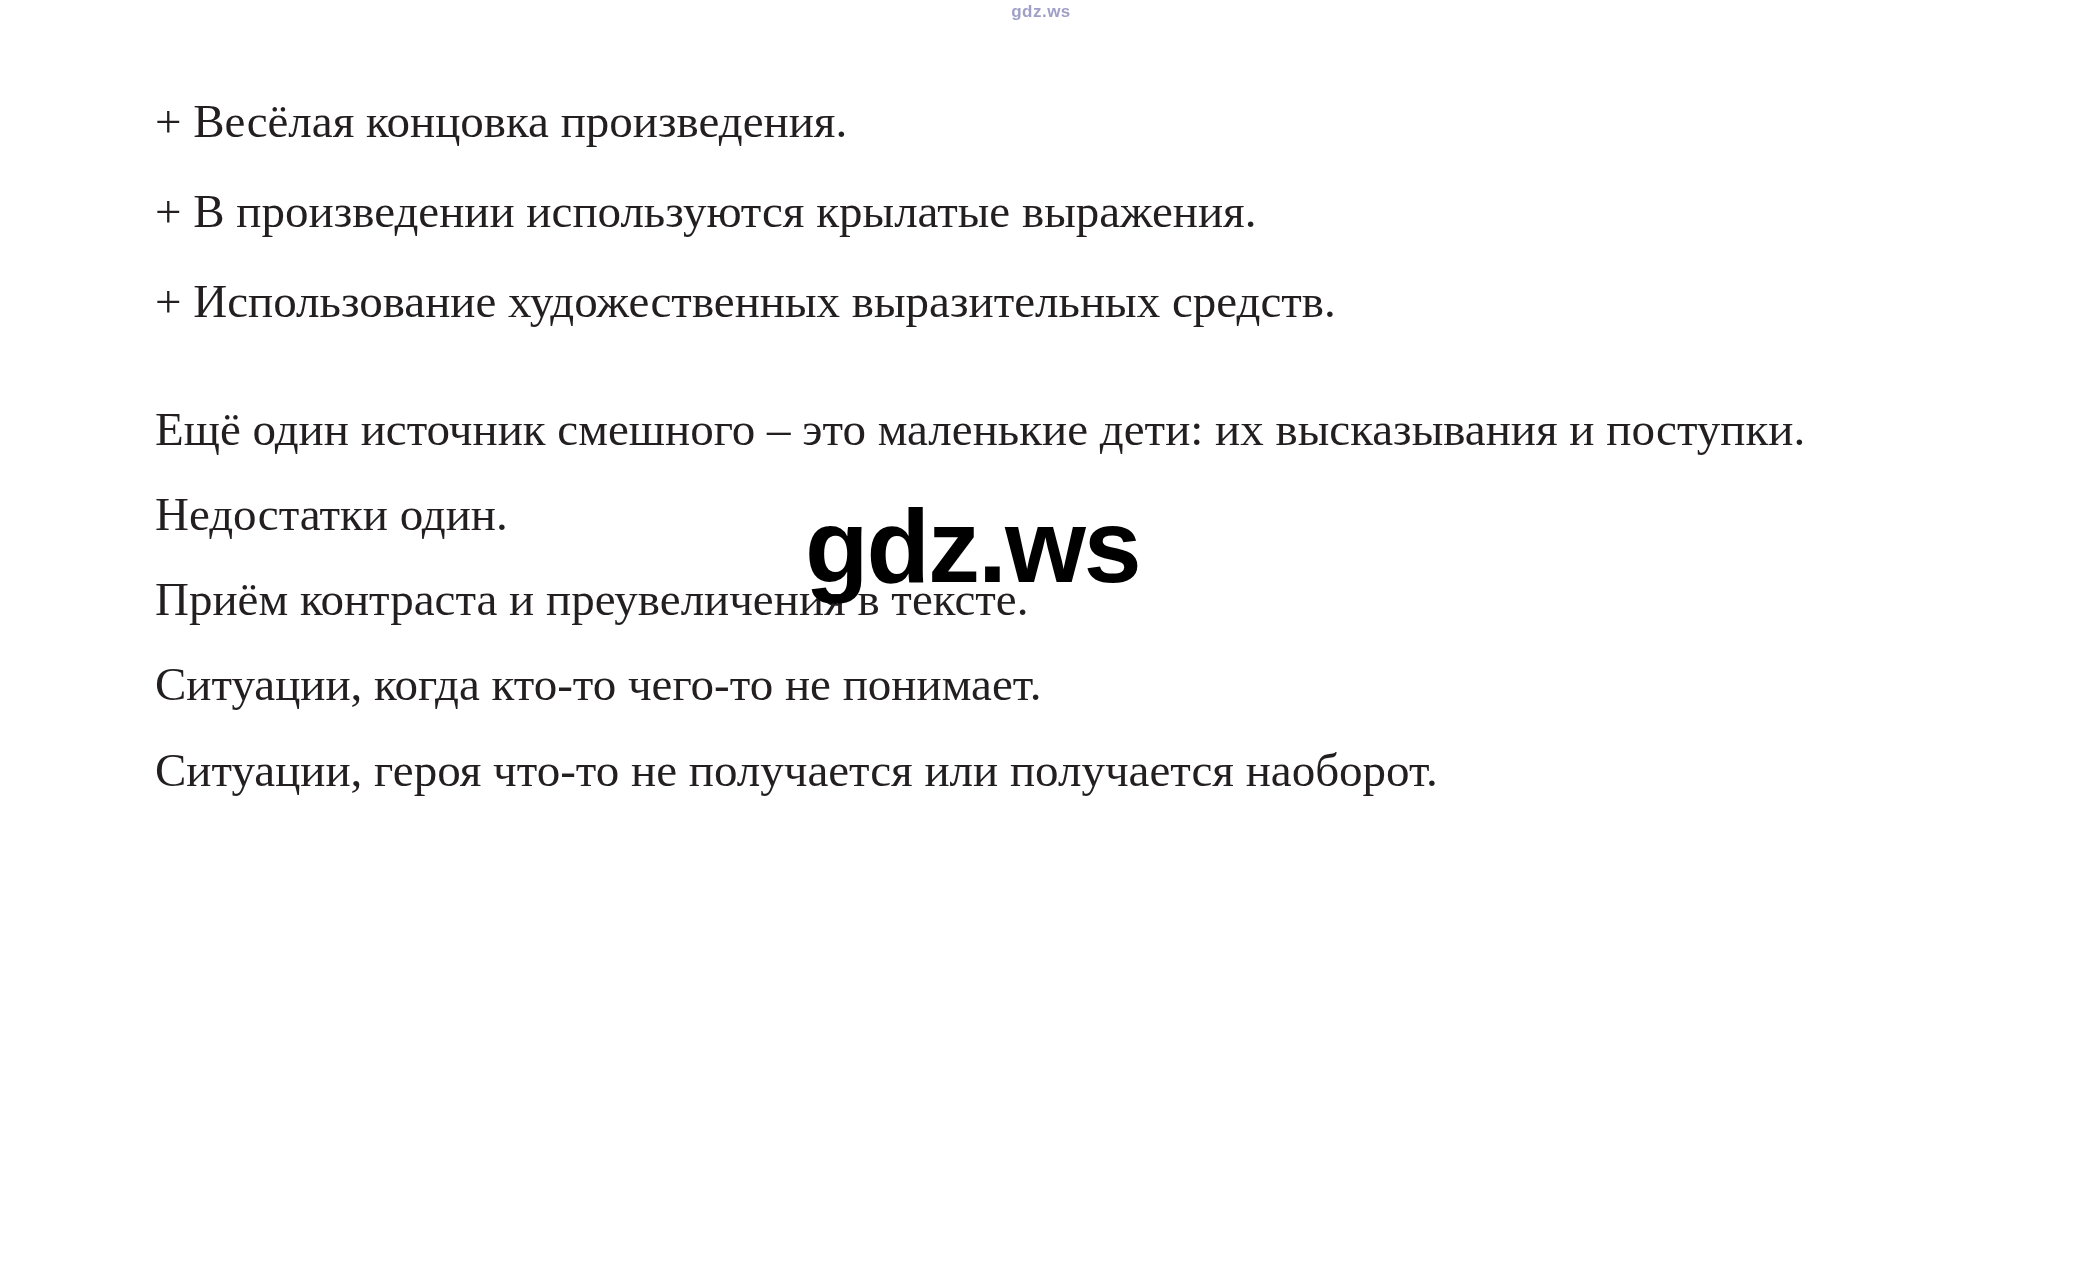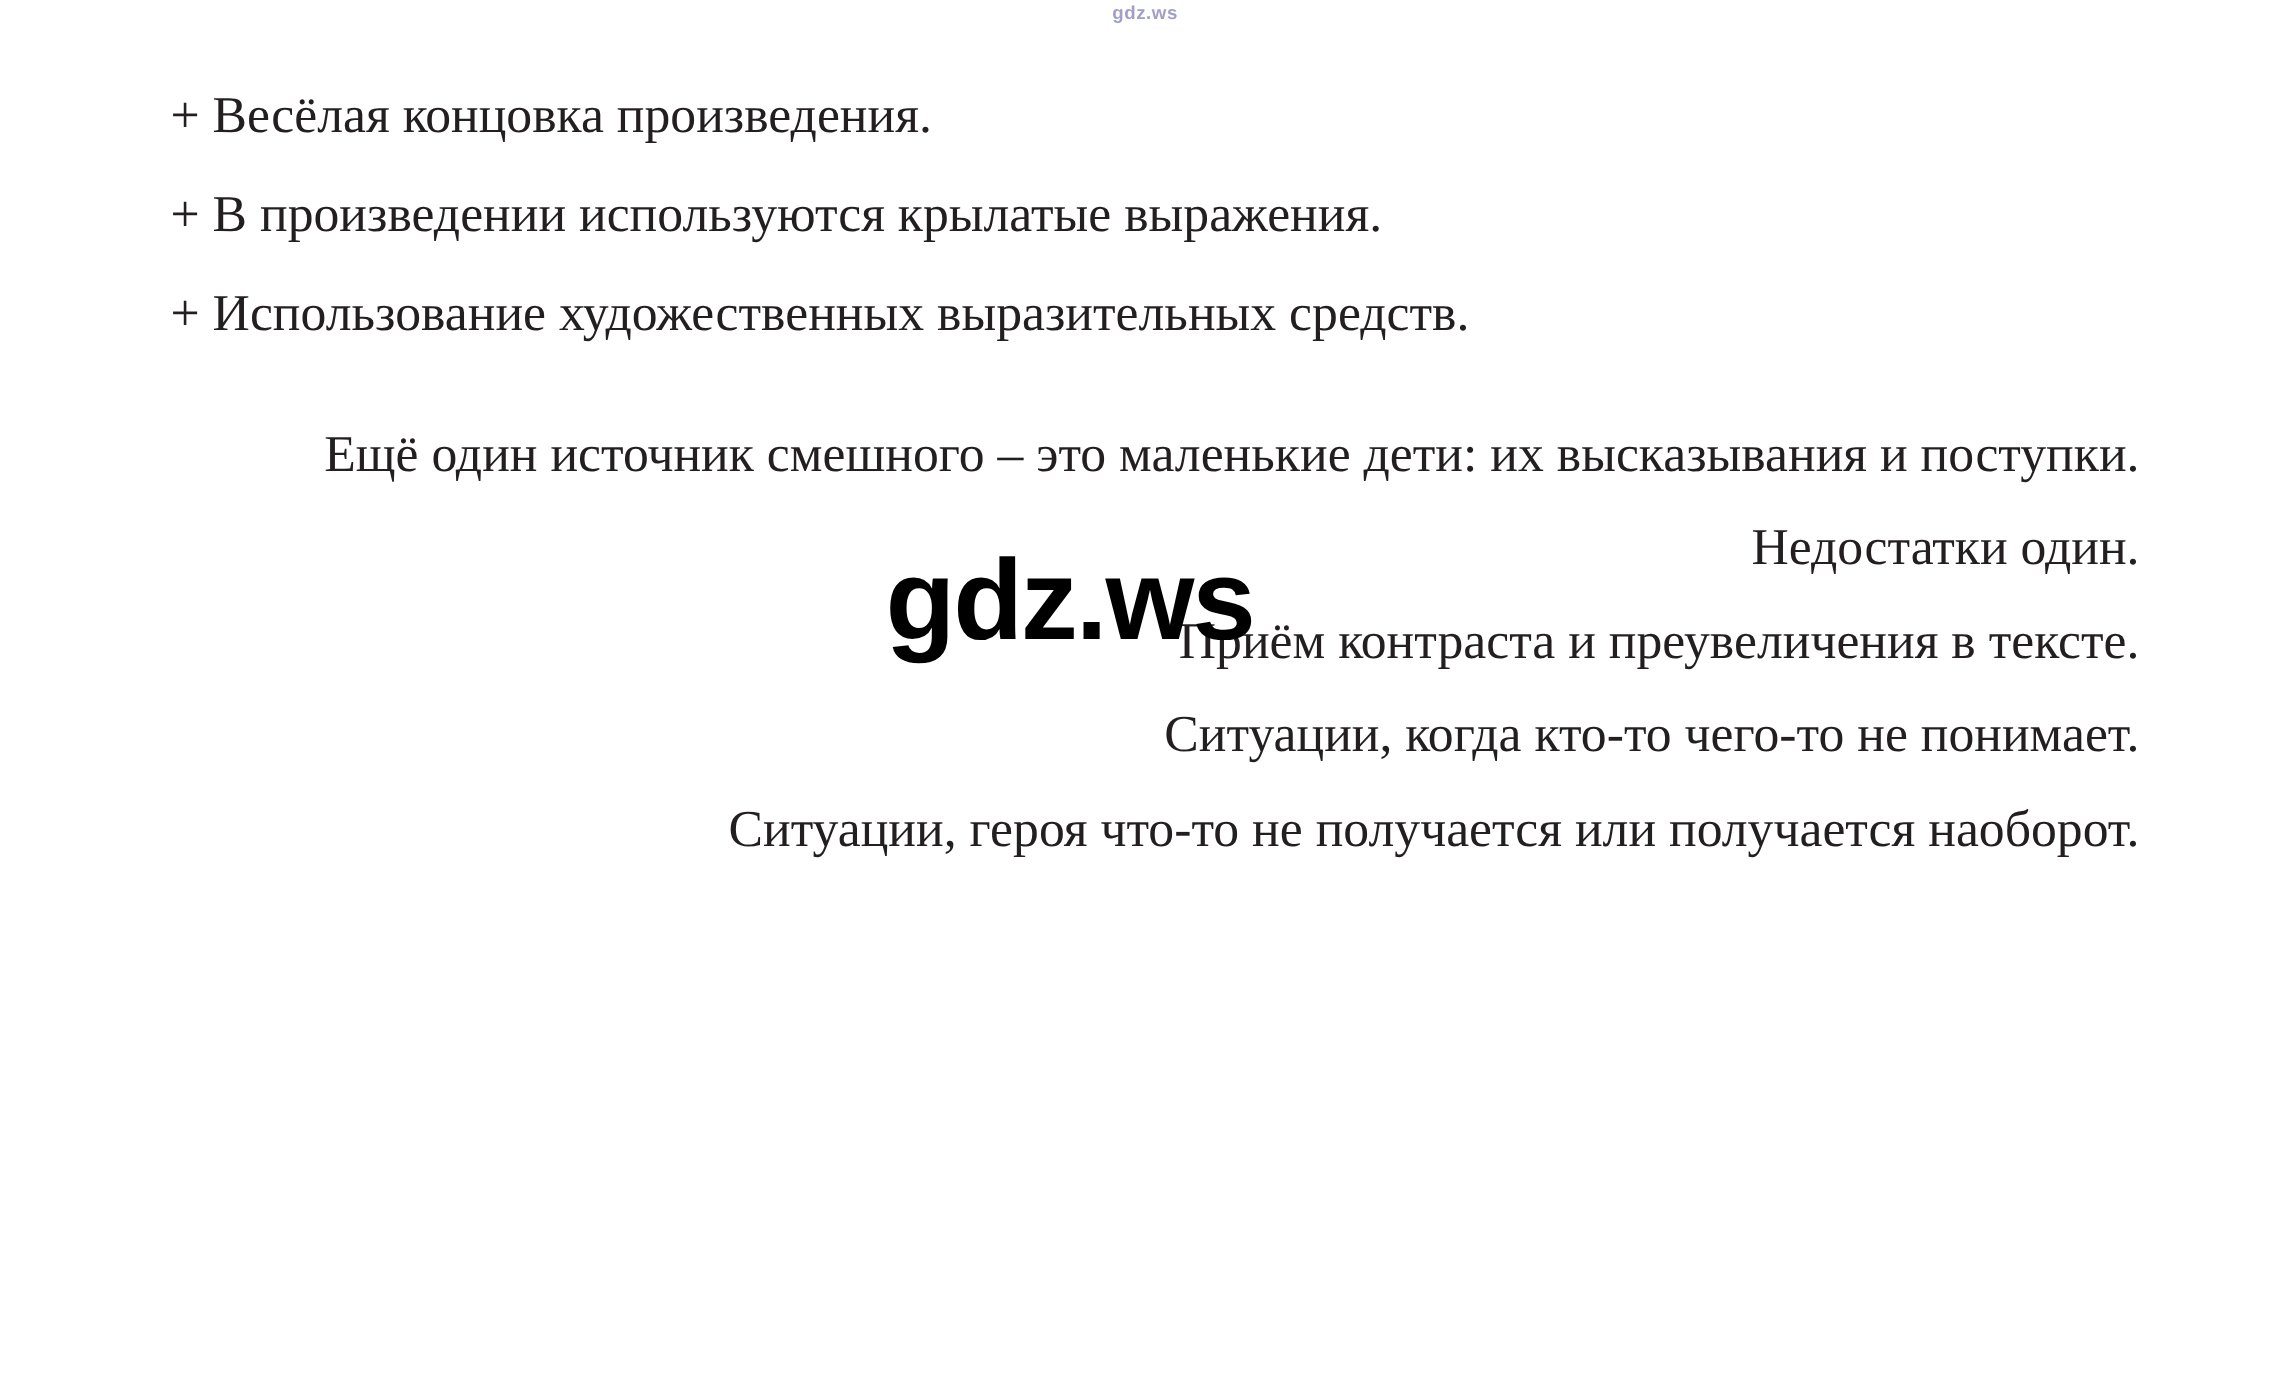--- a/index.html
+++ b/index.html
@@ -25,35 +25,34 @@
     font-family: "Liberation Sans", sans-serif;
     font-size: 17px;
     font-weight: bold;
     color: #8f8fbf;
     letter-spacing: 0.5px;
     opacity: 0.85;
   }
   .content {
     position: absolute;
     left: 155px;
-    top: 71px;
+    top: 87px;
     width: 1790px;
   }
   .para {
     font-size: 47px;
     line-height: 1.47;
     margin: 0 0 21px 0;
     white-space: pre-wrap;
   }
   .block-gap {
     height: 38px;
   }
   .para.body {
     margin-bottom: 16px;
-    text-align: right;
   }
   .center-watermark {
     position: absolute;
     left: 805px;
     top: 494px;
     font-family: "Liberation Sans", sans-serif;
     font-weight: bold;
     font-size: 104px;
     color: #000000;
     letter-spacing: -2px;

